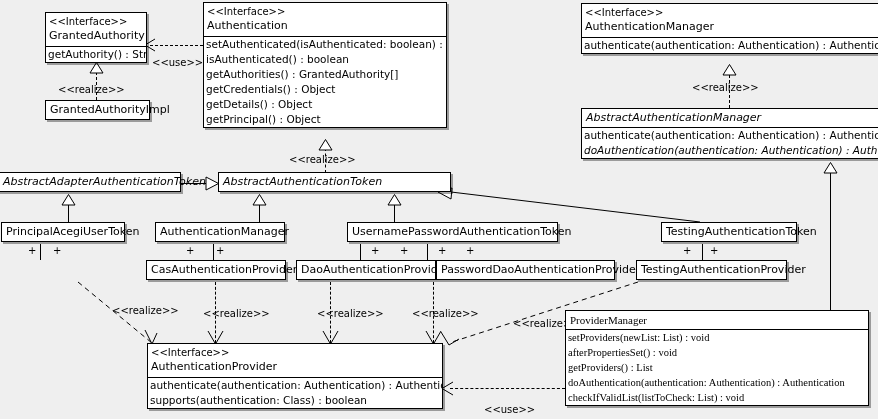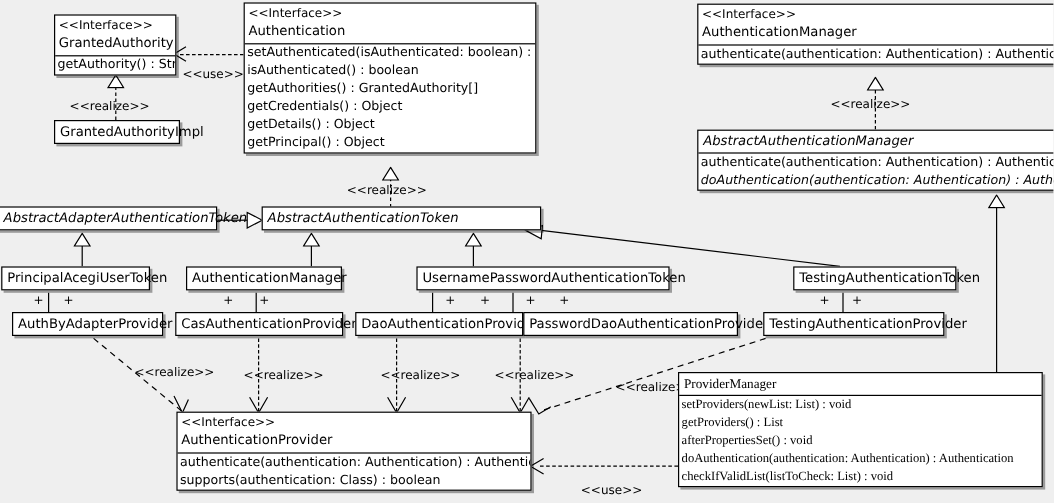--- a/index.html
+++ b/index.html
@@ -339,25 +339,20 @@
       <span class="cname">UsernamePasswordAuthenticationToken</span>
     </div>
   </div>
 
   <div class="uml-box" style="left:661px; top:222px; width:136px;">
     <div class="box-head compact">
       <span class="cname">TestingAuthenticationToken</span>
     </div>
   </div>
 
-  <div class="uml-box" style="left:10px; top:260px; width:126px;">
-    <div class="box-head compact">
-      <span class="cname">AuthByAdapterProvider</span>
-    </div>
-  </div>
 
   <div class="uml-box" style="left:146px; top:260px; width:140px;">
     <div class="box-head compact">
       <span class="cname">CasAuthenticationProvider</span>
     </div>
   </div>
 
   <div class="uml-box" style="left:296px; top:260px; width:140px;">
     <div class="box-head compact">
       <span class="cname">DaoAuthenticationProvider</span>
@@ -386,20 +381,20 @@
       <div class="member">supports(authentication: Class) : boolean</div>
     </div>
   </div>
 
   <div class="uml-box" style="left:565px; top:310px; width:304px;font-family:Liberation Serif, serif;">
     <div class="box-head compact">
       <span class="cname">ProviderManager</span>
     </div>
     <div class="members">
       <div class="member">setProviders(newList: List) : void</div>
+      <div class="member">afterPropertiesSet() : void</div>
       <div class="member">getProviders() : List</div>
-      <div class="member">afterPropertiesSet() : void</div>
       <div class="member">doAuthentication(authentication: Authentication) : Authentication</div>
       <div class="member">checkIfValidList(listToCheck: List) : void</div>
     </div>
   </div>
 
 </div>
 
 </body></html>

